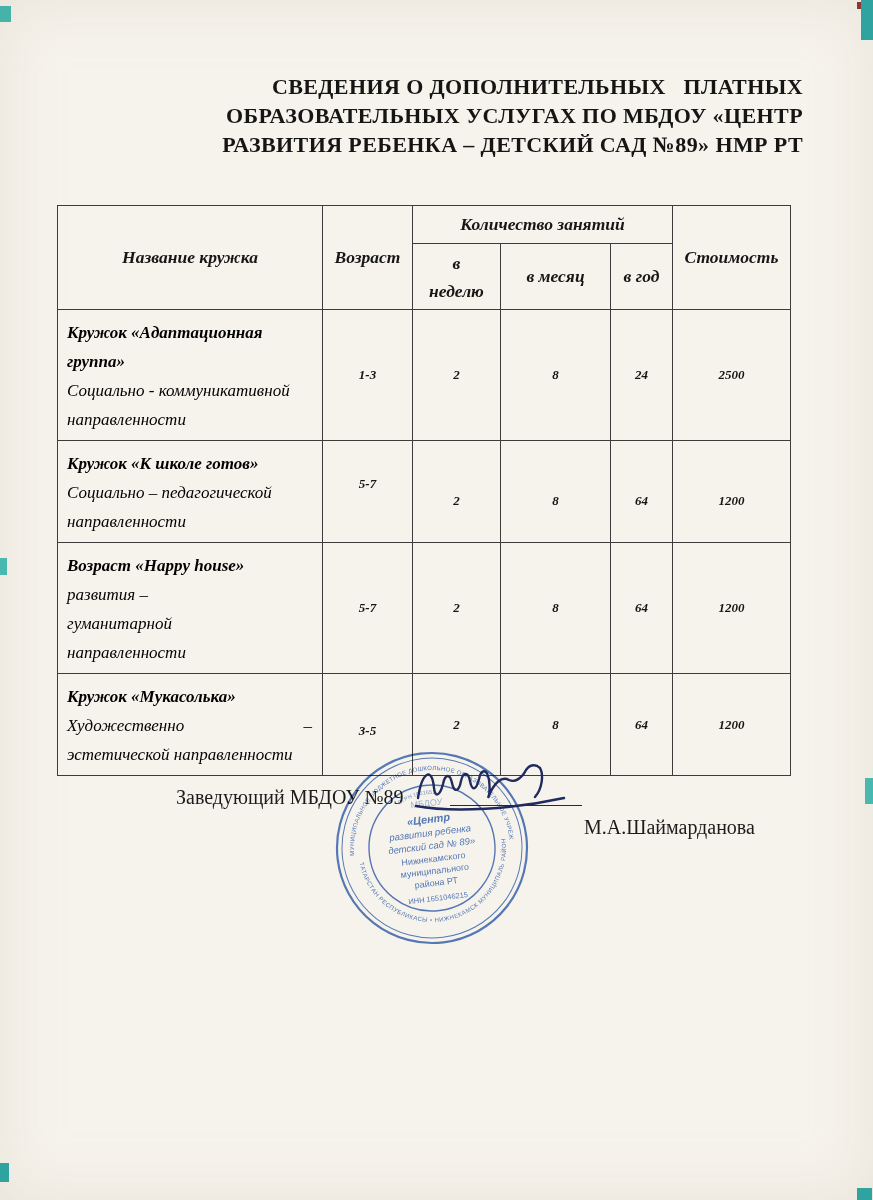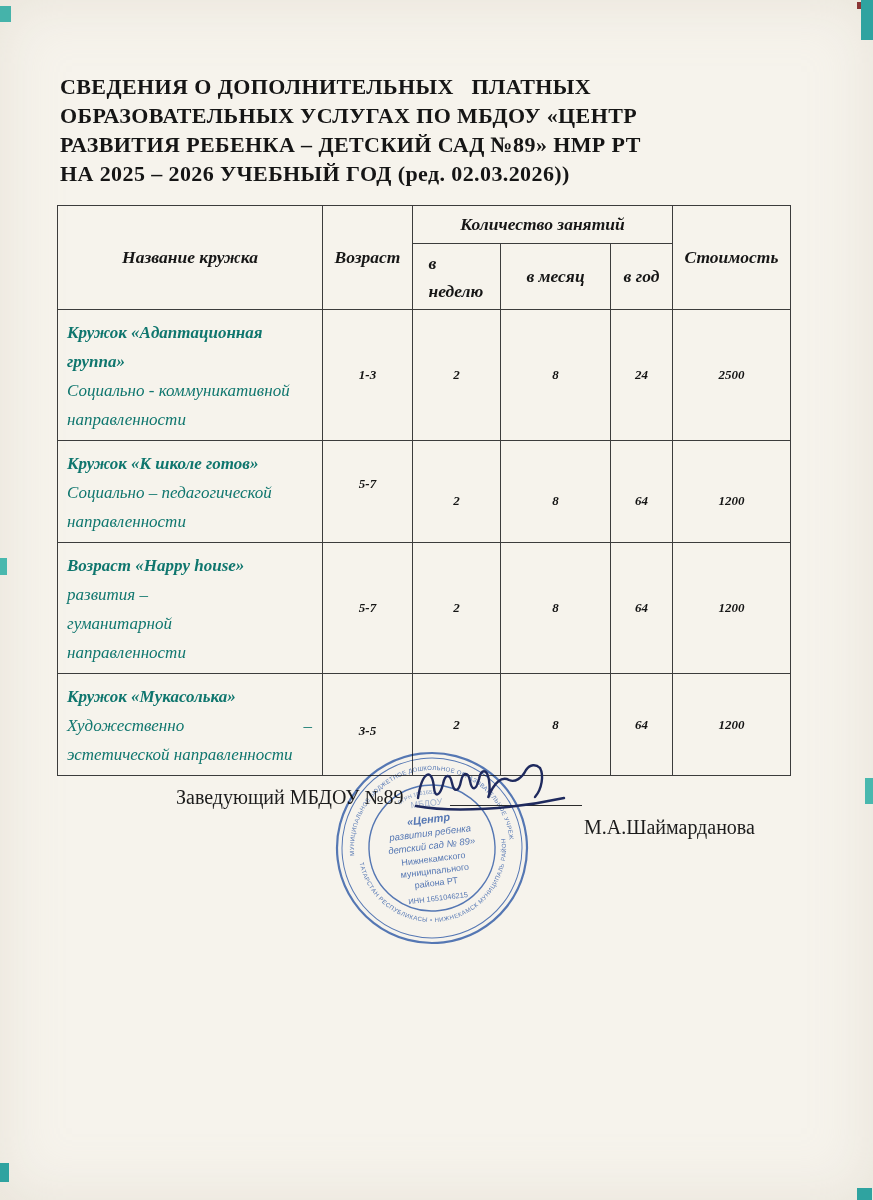--- a/index.html
+++ b/index.html
@@ -3,39 +3,39 @@
 <meta charset="utf-8">
 <style>
   * { margin:0; padding:0; box-sizing:border-box; }
   body { background:#888; font-family:"Liberation Serif", serif; }
   .page {
     position:relative; width:873px; height:1200px; margin:0 auto;
     background:#f6f3ec; overflow:hidden; color:#1c1c1c;
     box-shadow: inset 0 0 60px rgba(205,198,180,0.35);
   }
   
-  .title { position:absolute; top:72px; left:60px; right:76px; text-align:left; }
+  .title { position:absolute; top:72px; left:60px; right:70px; text-align:right; }
   .title-line {
     font-size:22px; font-weight:bold; line-height:29px; letter-spacing:0.4px;
     white-space:pre-wrap; color:#151515;
   }
   
   .tbl {
     position:absolute; left:57px; top:205px; width:733px;
     border-collapse:collapse; table-layout:fixed; background:transparent;
   }
   .tbl th, .tbl td { border:1.5px solid #3c3c3c;font-style:italic; }
   .tbl th {
     font-size:17.5px; font-weight:bold; text-align:center;
     vertical-align:middle; padding:4px; color:#161616;
   }
   tr.h1 { height:38px; }
   tr.h2 { height:66px; }
-  .wrapw { display:inline-block; width:56px; text-align:left; line-height:28px; }
-  td.name { padding:8px 8px 6px 9px; font-size:17px; vertical-align:top; color:#0f766e; }
+  .wrapw { display:inline-block; width:56px; text-align:center; line-height:28px; }
+  td.name { padding:8px 8px 6px 9px; font-size:17px; vertical-align:top; color:#000000; }
   td.name div { line-height:29px; }
   .b { font-weight:bold; }
   .jline { display:flex; justify-content:space-between; padding-right:2px; }
   td.num { text-align:center; font-weight:bold; font-size:13px; vertical-align:middle; color:#141414; }
   tr.r0 { height:130px; }
   tr.r1 { height:79px; }
   tr.r2 { height:118px; }
   tr.r3 { height:85px; }
   .vt  { vertical-align:top; padding-top:18px; }
   .vb  { vertical-align:bottom; padding-bottom:16px; }
@@ -62,21 +62,20 @@
 </style>
 </head>
 <body>
 
 <div class="page">
 
   <div class="title">
     <div class="title-line">СВЕДЕНИЯ О ДОПОЛНИТЕЛЬНЫХ   ПЛАТНЫХ</div>
     <div class="title-line">ОБРАЗОВАТЕЛЬНЫХ УСЛУГАХ ПО МБДОУ «ЦЕНТР</div>
     <div class="title-line">РАЗВИТИЯ РЕБЕНКА – ДЕТСКИЙ САД №89» НМР РТ</div>
-    <div class="title-line">НА 2025 – 2026 УЧЕБНЫЙ ГОД (ред. 02.03.2026))</div>
   </div>
 
   <table class="tbl">
     <colgroup>
       <col style="width:265px">
         <col style="width:90px">
         <col style="width:88px">
       <col style="width:110px">
         <col style="width:62px">
         <col style="width:118px">

